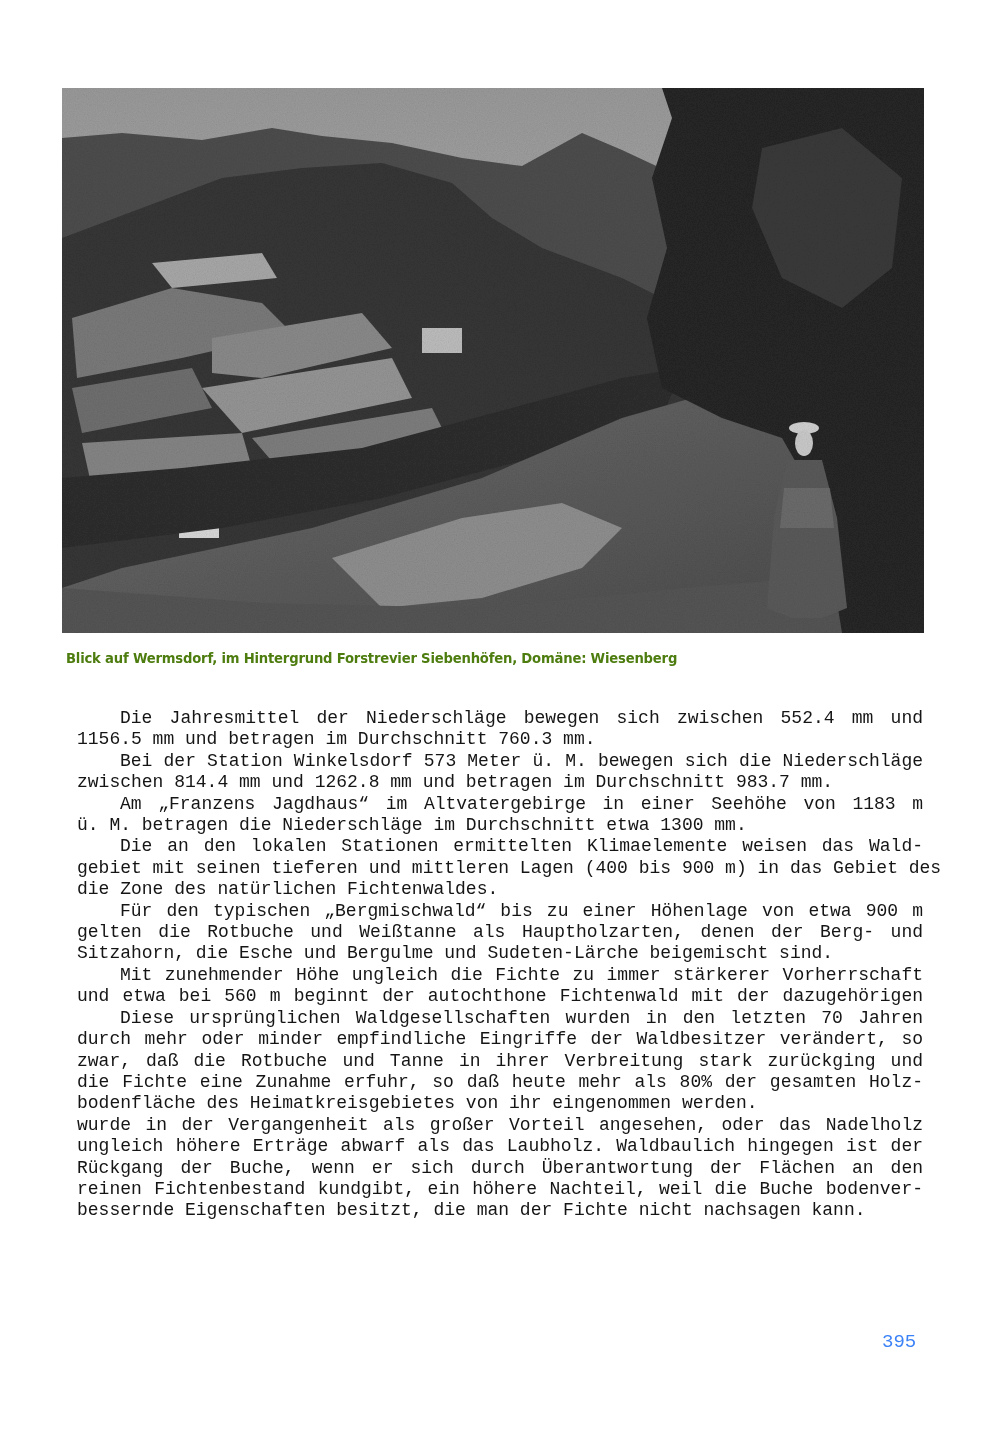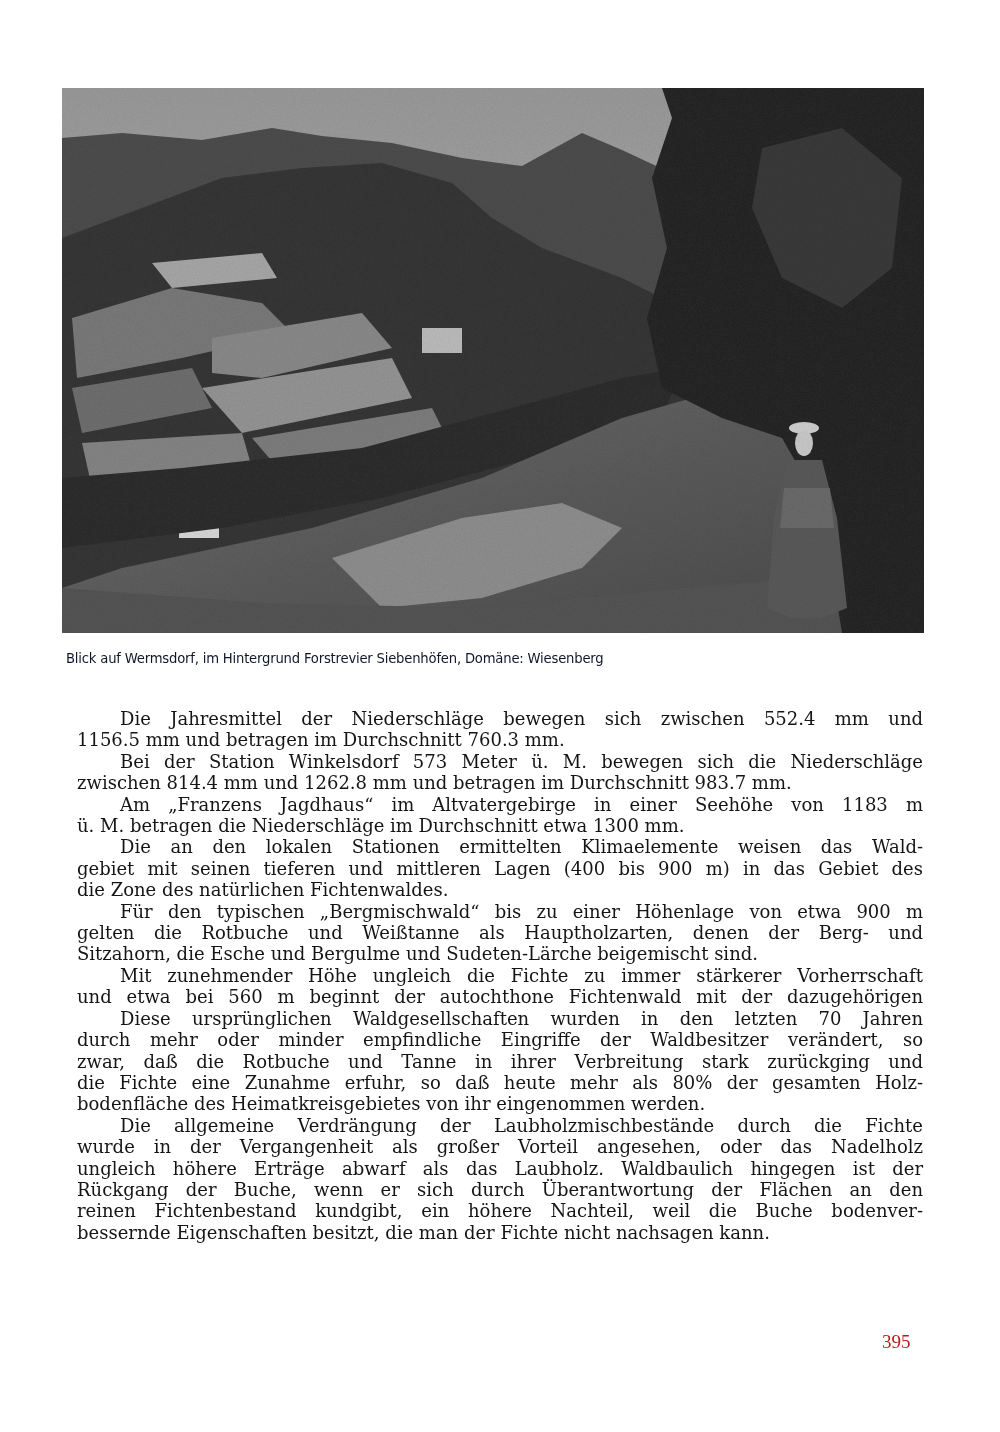--- a/index.html
+++ b/index.html
@@ -27,55 +27,56 @@
     .photo svg {
       display: block;
       width: 100%;
       height: 100%;
     }
     .caption {
       position: absolute;
       left: 66px;
       top: 651px;
       font-family: "DejaVu Sans", "Liberation Sans", sans-serif;
-      font-weight: normal;
+      font-weight: bold;
       font-size: 13.2px;
       letter-spacing: -0.2px;
-      color: #0f172a;
+      color: #4d7c0f;
       white-space: nowrap;
     }
     .body-text {
       position: absolute;
       left: 77px;
       top: 708px;
       width: 846px;
       font-family: "DejaVu Serif", "Liberation Serif", serif;
       font-size: 18px;
       line-height: 21.4px;
       color: #151515;
     }
     .line {
       display: block;
       white-space: nowrap;
       text-align: justify;
       text-align-last: justify;
+      font-family: Liberation Mono, monospace;
     }
     .line.indent {
       padding-left: 43px;
     }
     .line.last {
       text-align-last: left;
     }
     .page-number {
       position: absolute;
       left: 882px;
       top: 1331px;
-      font-family: Liberation Serif, serif;
+      font-family: Liberation Mono, monospace;
       font-size: 19px;
-      color: #b91c1c;
+      color: #3b82f6;
     }
   </style>
 </head>
 <body>
 
 <div class="photo">
   <svg viewBox="0 0 862 545" preserveAspectRatio="none">
     <defs>
       <filter id="grain" x="0" y="0" width="100%" height="100%">
         <feTurbulence type="fractalNoise" baseFrequency="0.9" numOctaves="2" seed="4" result="n"></feTurbulence>
@@ -170,21 +171,20 @@
 
   <div>
     <span class="line indent">Diese ursprünglichen Waldgesellschaften wurden in den letzten 70 Jahren</span>
     <span class="line">durch mehr oder minder empfindliche Eingriffe der Waldbesitzer verändert, so</span>
     <span class="line">zwar, daß die Rotbuche und Tanne in ihrer Verbreitung stark zurückging und</span>
     <span class="line">die Fichte eine Zunahme erfuhr, so daß heute mehr als 80% der gesamten Holz-</span>
     <span class="line last">bodenfläche des Heimatkreisgebietes von ihr eingenommen werden.</span>
   </div>
 
   <div>
-    <span class="line indent">Die allgemeine Verdrängung der Laubholzmischbestände durch die Fichte</span>
     <span class="line">wurde in der Vergangenheit als großer Vorteil angesehen, oder das Nadelholz</span>
     <span class="line">ungleich höhere Erträge abwarf als das Laubholz. Waldbaulich hingegen ist der</span>
     <span class="line">Rückgang der Buche, wenn er sich durch Überantwortung der Flächen an den</span>
     <span class="line">reinen Fichtenbestand kundgibt, ein höhere Nachteil, weil die Buche bodenver-</span>
     <span class="line last">bessernde Eigenschaften besitzt, die man der Fichte nicht nachsagen kann.</span>
   </div>
 </div>
 
 <div class="page-number">395</div>
 

